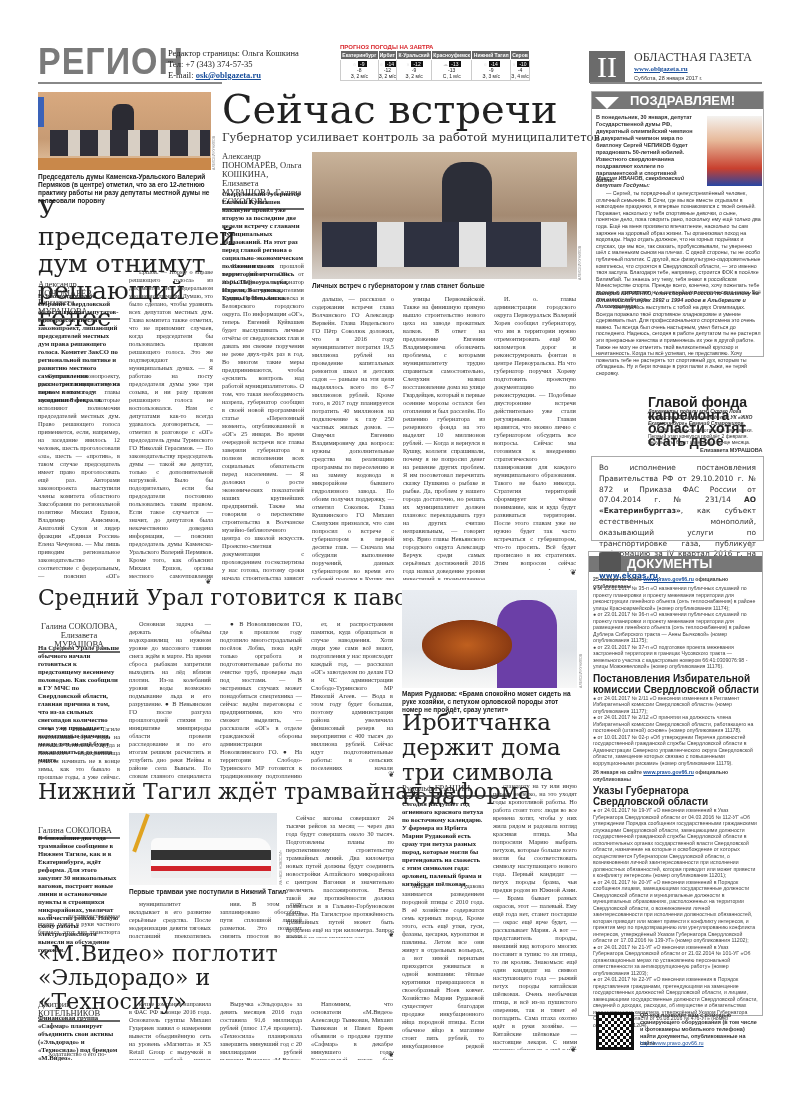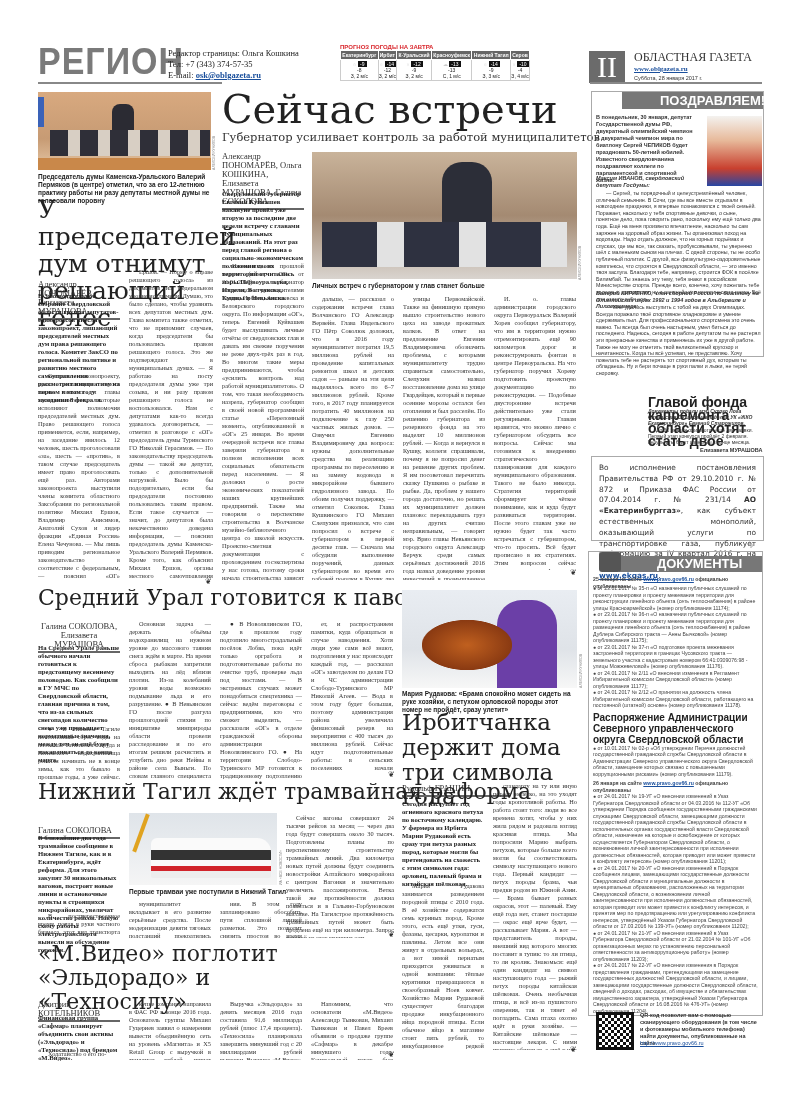--- a/index.html
+++ b/index.html
@@ -23,21 +23,21 @@
   #paper-url { left: 634px; top: 65px; font-family: "Liberation Serif", serif; font-size: 7px; color: #1a4f9c; text-decoration: underline; font-weight: bold; }
   #paper-date { left: 634px; top: 75px; font-family: "Liberation Sans", sans-serif; font-size: 5.5px; color: #333; }
   .photo { background: linear-gradient(135deg,#c9a27f,#a77a55); overflow: hidden; }
   .caption { font-family: "Liberation Sans", sans-serif; font-weight: bold; font-size: 6.5px; line-height: 8px; color: #222; }
   .headline { font-family: "DejaVu Serif", serif; color: #222; font-weight: normal; line-height: 1.08; }
   .byline { font-family: "Liberation Serif", serif; font-size: 8.5px; line-height: 9px; border-bottom: 2px solid #666; padding-bottom: 2px; color: #333; }
   .lead { font-family: "Liberation Serif", serif; font-size: 6.7px; line-height: 8px; font-weight: bold; }
   .col { font-family: "Liberation Serif", serif; font-size: 6.3px; line-height: 8px; text-align: justify; color: #333; overflow: hidden; }
   .col p { text-indent: 10px; }
   .credit { font-family: "Liberation Sans", sans-serif; font-size: 3.5px; color: #888; writing-mode: vertical-rl; transform: rotate(180deg); }
-  .boxed { border: 1px solid #aaa; padding-left: 30px; }
+  .boxed { border: 1px solid #aaa; }
   .banner { background: #777; color: #fff; font-family: "Liberation Sans", sans-serif; font-weight: bold; }
   .sans-small { font-family: "Liberation Sans", sans-serif; font-size: 6px; line-height: 8px; color: #333; }
   .doc-h { font-family: "Liberation Sans", sans-serif; font-weight: bold; font-size: 10px; line-height: 11px; color: #222; }
   .doc-i { font-family: "Liberation Sans", sans-serif; font-size: 5.2px; line-height: 6.5px; color: #444; }
   .end-mark { font-size: 8px; color: #333; }
   a.link { color: #1a4f9c; text-decoration: underline; }
 </style>
 </head>
 <body>
 
@@ -150,25 +150,26 @@
   <div style="position:absolute;left:10px;top:0;width:22px;height:20px;background:#555;border-radius:3px;"></div>
   <div class="doc-i" style="position:absolute;left:4px;top:24px;font-weight:bold;">
     <span>25 января на сайте</span>
     <a class="link">www.pravo.gov66.ru</a>
     <span>официально опубликованы</span>
   </div>
   <div id="doc-groups" style="position:absolute;left:4px;top:33px;width:166px;">
       <div class="doc-i">● <span>от 23.01.2017 № 35-п «О назначении публичных слушаний по проекту планировки и проекту межевания территории для реконструкции линейного объекта (сеть теплоснабжения) в районе улицы Красноармейской» (номер опубликования 11174);</span></div>
       <div class="doc-i">● <span>от 23.01.2017 № 36-п «О назначении публичных слушаний по проекту планировки и проекту межевания территории для размещения линейного объекта (сеть теплоснабжения) в районе Дублера Сибирского тракта — Анны Бычковой» (номер опубликования 11175);</span></div>
       <div class="doc-i">● <span>от 23.01.2017 № 37-п «О подготовке проекта межевания застроенной территории в границах Чусовского тракта — земельного участка с кадастровым номером 66:41:0309076:98 - улицы Можжевеловой» (номер опубликования 11176).</span></div>
+      <div class="doc-h" style="margin-top: 3px;">Постановления Избирательной комиссии Свердловской области</div>
       <div class="doc-i">● <span>от 24.01.2017 № 2/11 «О внесении изменения в Регламент Избирательной комиссии Свердловской области» (номер опубликования 11177);</span></div>
       <div class="doc-i">● <span>от 24.01.2017 № 2/12 «О принятии на должность члена Избирательной комиссии Свердловской области, работающего на постоянной (штатной) основе» (номер опубликования 11178).</span></div>
-      <div class="doc-h" style="margin-top: 3px;">Распоряжение Администрации Северного управленческого округа Свердловской области</div>
       <div class="doc-i">● <span>от 10.01.2017 № 02-р «Об утверждении Перечня должностей государственной гражданской службы Свердловской области в Администрации Северного управленческого округа Свердловской области, замещение которых связано с повышенными коррупционными рисками» (номер опубликования 11179).</span></div>
       <div class="doc-i" style="font-weight: bold; margin-top: 3px;"><span>26 января на сайте</span> <a class="link">www.pravo.gov66.ru</a> <span>официально опубликованы</span></div>
+      <div class="doc-h" style="margin-top: 3px;">Указы Губернатора Свердловской области</div>
       <div class="doc-i">● <span>от 24.01.2017 № 19-УГ «О внесении изменений в Указ Губернатора Свердловской области от 04.03.2016 № 112-УГ «Об утверждении Порядка сообщения государственными гражданскими служащими Свердловской области, замещающими должности государственной гражданской службы Свердловской области в исполнительных органах государственной власти Свердловской области, назначение на которые и освобождение от которых осуществляется Губернатором Свердловской области, о возникновении личной заинтересованности при исполнении должностных обязанностей, которая приводит или может привести к конфликту интересов» (номер опубликования 11201);</span></div>
       <div class="doc-i">● <span>от 24.01.2017 № 20-УГ «О внесении изменений в Порядок сообщения лицами, замещающими государственные должности Свердловской области и муниципальные должности в муниципальных образованиях, расположенных на территории Свердловской области, о возникновении личной заинтересованности при исполнении должностных обязанностей, которая приводит или может привести к конфликту интересов, и принятия мер по предотвращению или урегулированию конфликта интересов, утверждённый Указом Губернатора Свердловской области от 17.03.2016 № 139-УГ» (номер опубликования 11202);</span></div>
       <div class="doc-i">● <span>от 24.01.2017 № 21-УГ «О внесении изменений в Указ Губернатора Свердловской области от 21.02.2014 № 101-УГ «Об организационных мерах по установлению персональной ответственности за антикоррупционную работу» (номер опубликования 11203);</span></div>
       <div class="doc-i">● <span>от 24.01.2017 № 22-УГ «О внесении изменения в Порядок представления гражданами, претендующими на замещение государственных должностей Свердловской области, и лицами, замещающими государственные должности Свердловской области, сведений о доходах, расходах, об имуществе и обязательствах имущественного характера, утверждённый Указом Губернатора Свердловской области от 16.08.2016 № 476-УГ» (номер опубликования 11204).</span></div>
     </div>
 </div>
 
 <div class="abs" style="left:596px;top:1012px;width:38px;height:38px;background:repeating-conic-gradient(#111 0 25%,#fff 0 50%) 0 0/6px 6px;border:3px solid #111;"></div>
 <div class="abs sans-small" style="left:640px;top:1012px;width:120px;font-size:5.5px;line-height:7px;font-weight:bold;">QR-код позволит вам с помощью сканирующего оборудования (в том числе и фотокамеры мобильного телефона) найти документы, опубликованные на сайте</div>
 <a class="abs link" style="left:640px;top:1040px;font-family:'Liberation Sans',sans-serif;font-size:5.5px;">http://www.pravo.gov66.ru</a>

